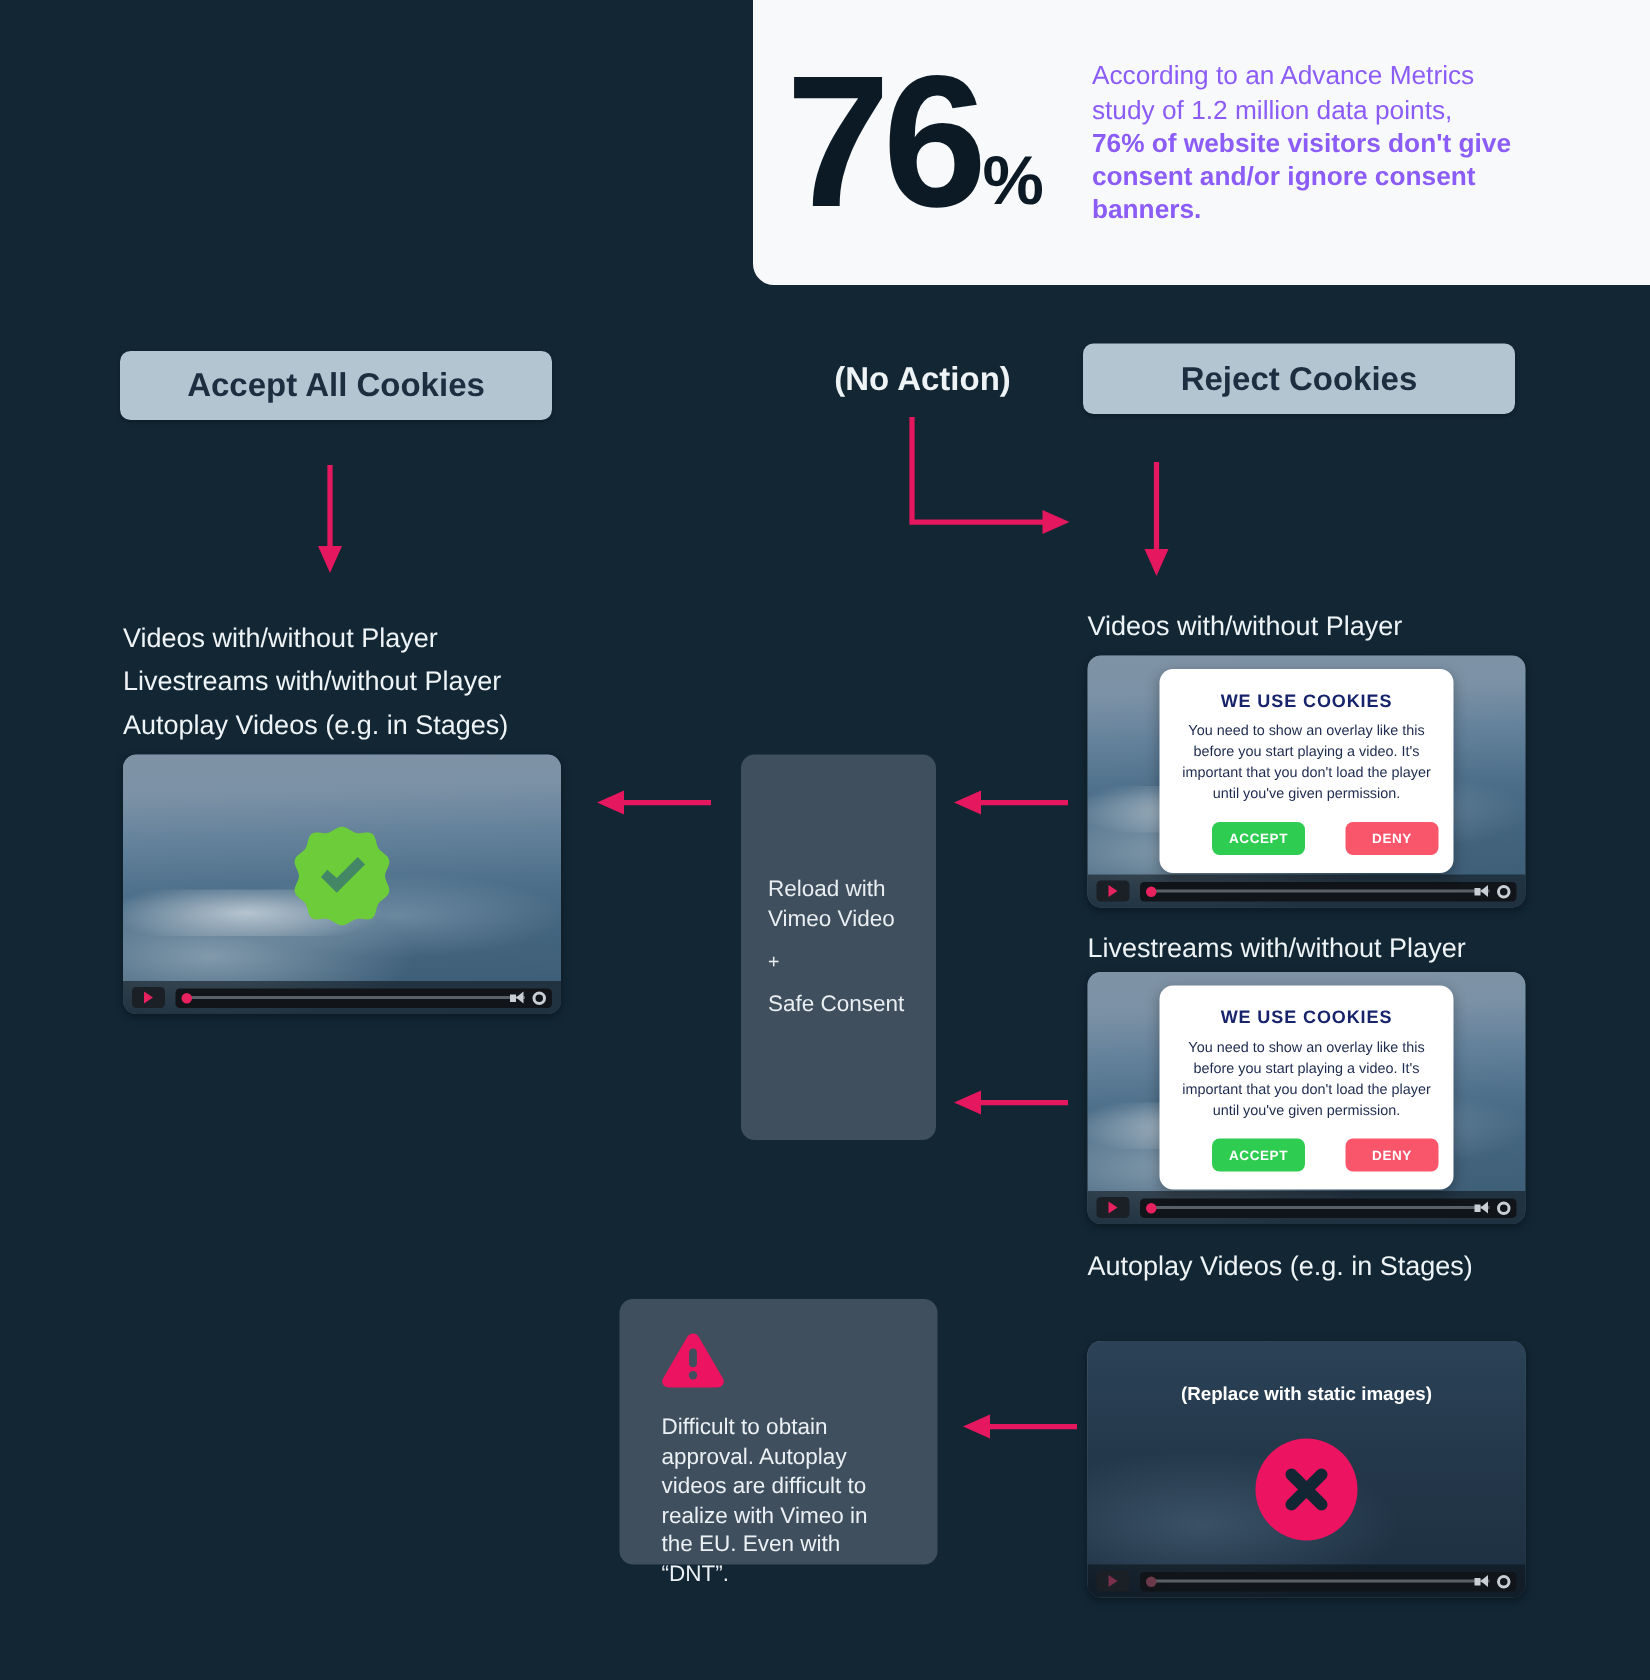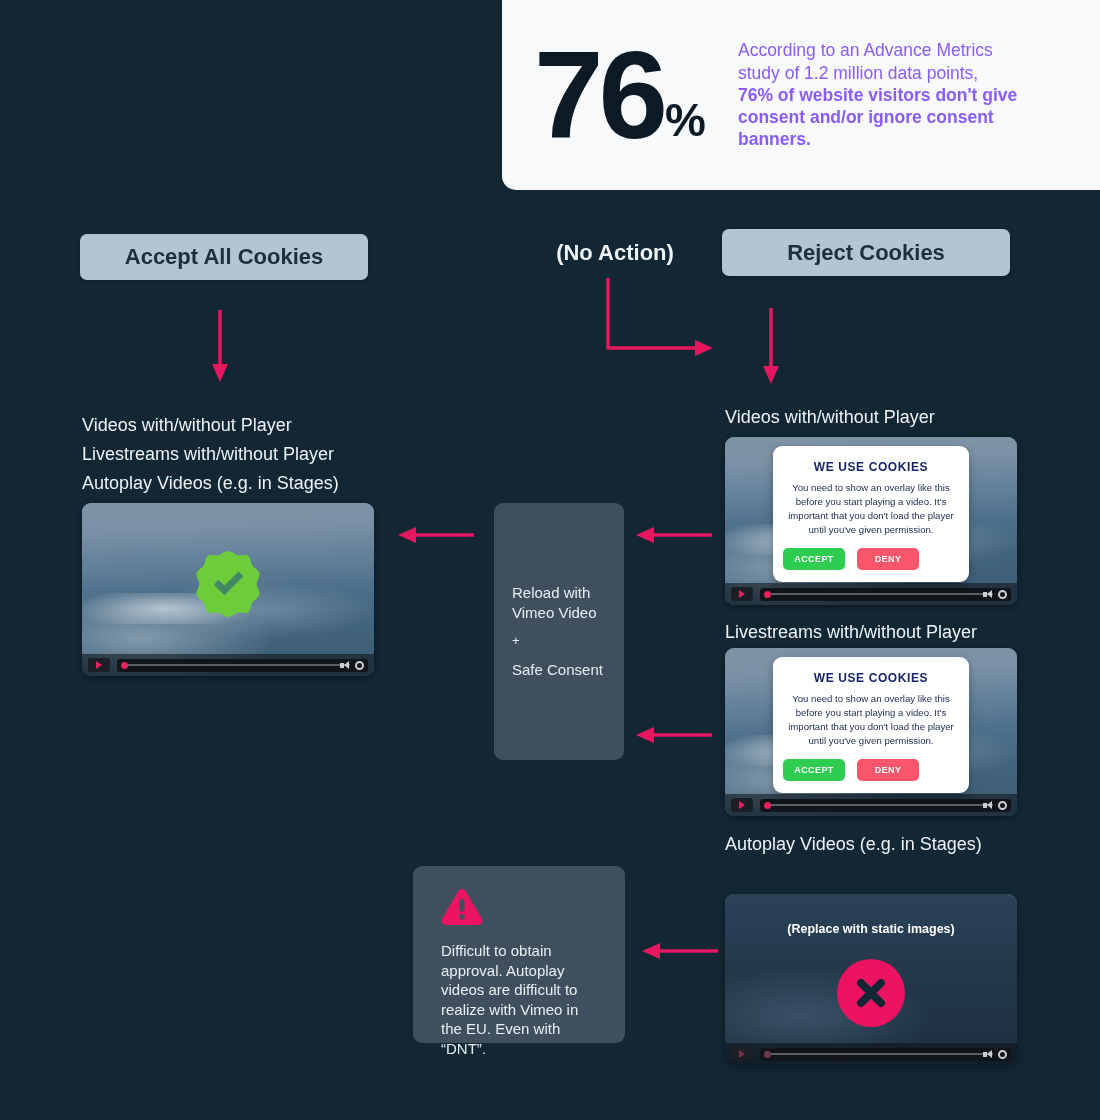--- a/index.html
+++ b/index.html
@@ -13,21 +13,21 @@
 
   
   .stat-card {
     position: absolute; left: 502px; top: 0; width: 598px; height: 190px;
     background: #f7f9fa;
     border-bottom-left-radius: 14px;
     display: flex; align-items: center;
   }
   .stat-num-wrap {
     display: flex; align-items: flex-end;
-    margin-left: 32px; margin-right: 32px;
+    margin-left: 22px; margin-right: 32px;
     color: #0c1a26;
   }
   .stat-num {
     font-size: 125px; font-weight: bold; line-height: 0.86;
     letter-spacing: -5px; color: #0c1a26;
   }
   .stat-pct {
     font-size: 46px; font-weight: bold; line-height: 1;
     color: #0c1a26; margin-bottom: 6px; margin-left: 2px;
   }
@@ -143,21 +143,21 @@
     box-shadow: 0 3px 9px rgba(0,0,0,0.3);
   }
   .cookie-title {
     color: #17246b; font-size: 12px; font-weight: bold;
     letter-spacing: 0.6px; margin-bottom: 7px;
   }
   .cookie-body {
     color: #1c2a4e; font-size: 9.6px; line-height: 1.45; margin-bottom: 11px;
     padding: 0 4px;
   }
-  .cookie-btns { display: flex; justify-content: flex-start; gap: 12px; }
+  .cookie-btns { display: flex; justify-content: flex-end; gap: 27px; }
   .cookie-btn {
     font-size: 9px; font-weight: bold; color: #fff; letter-spacing: 0.4px;
     border-radius: 5px; padding: 6px 0; width: 62px; text-align: center;
   }
   .btn-accept { background: #2fcc52; }
   .btn-deny { background: #f9556b; }
 
   
   #player-r3 .dark-sea {
     position: absolute; inset: 0;

